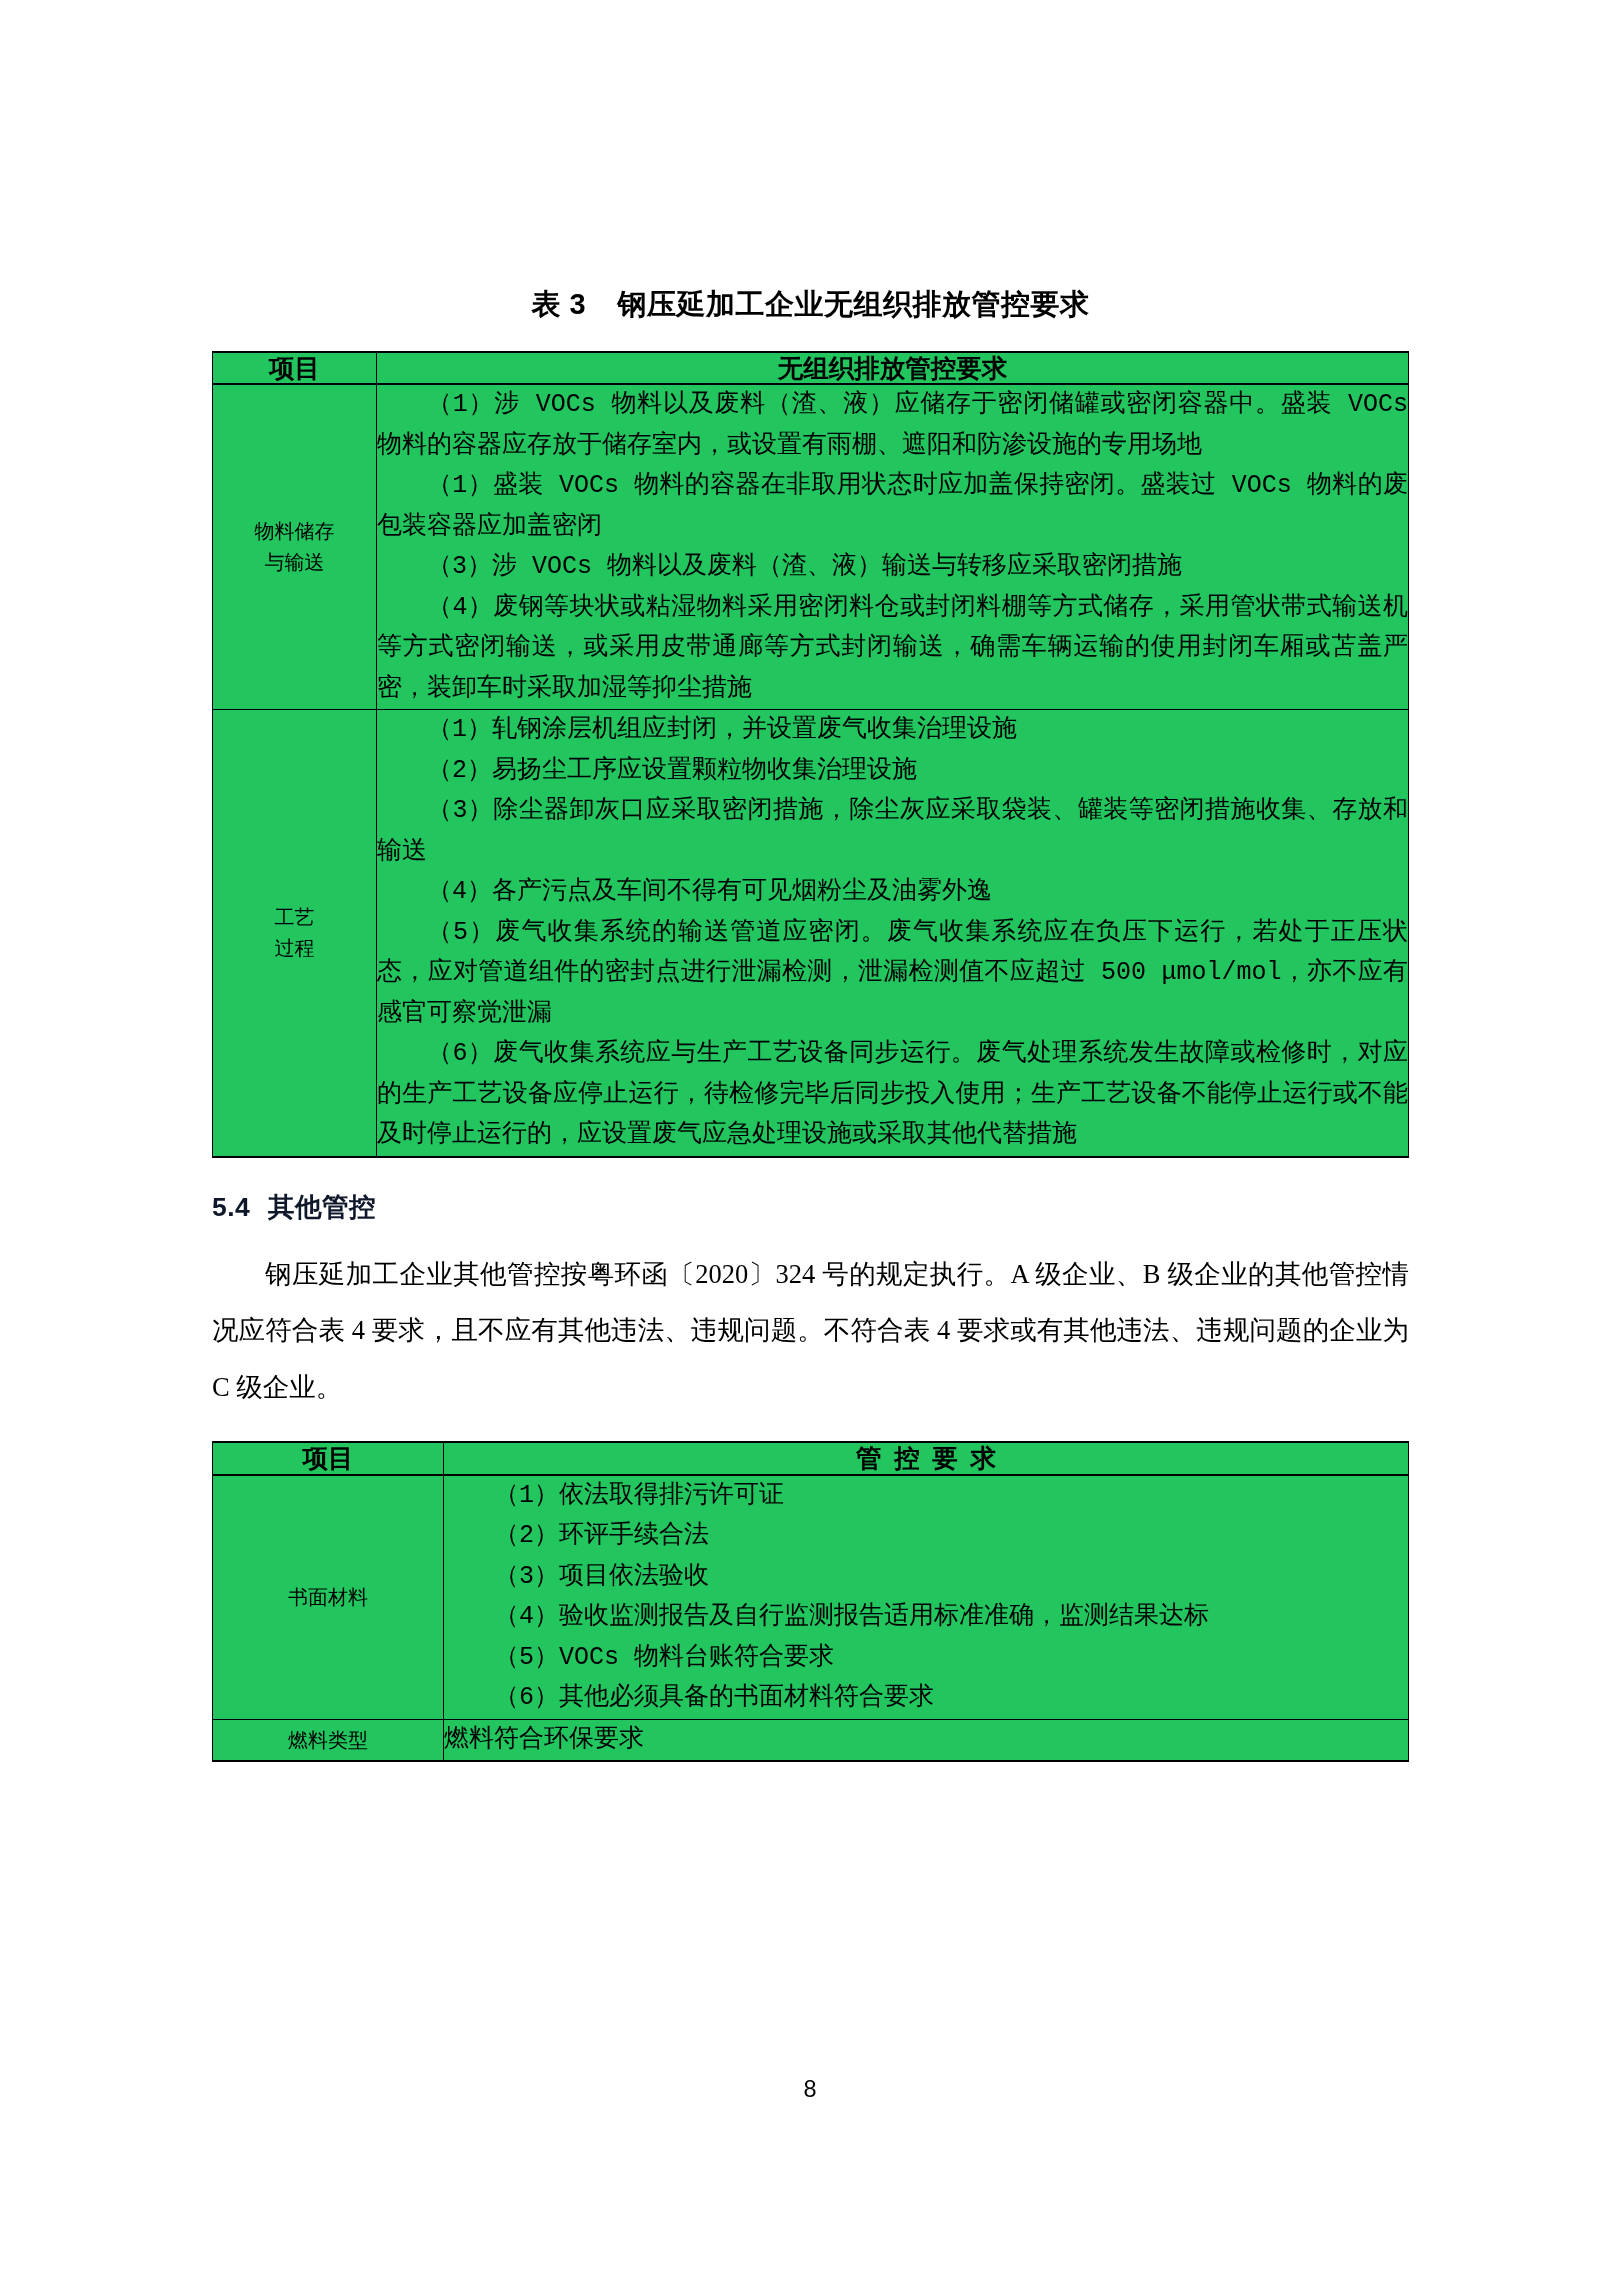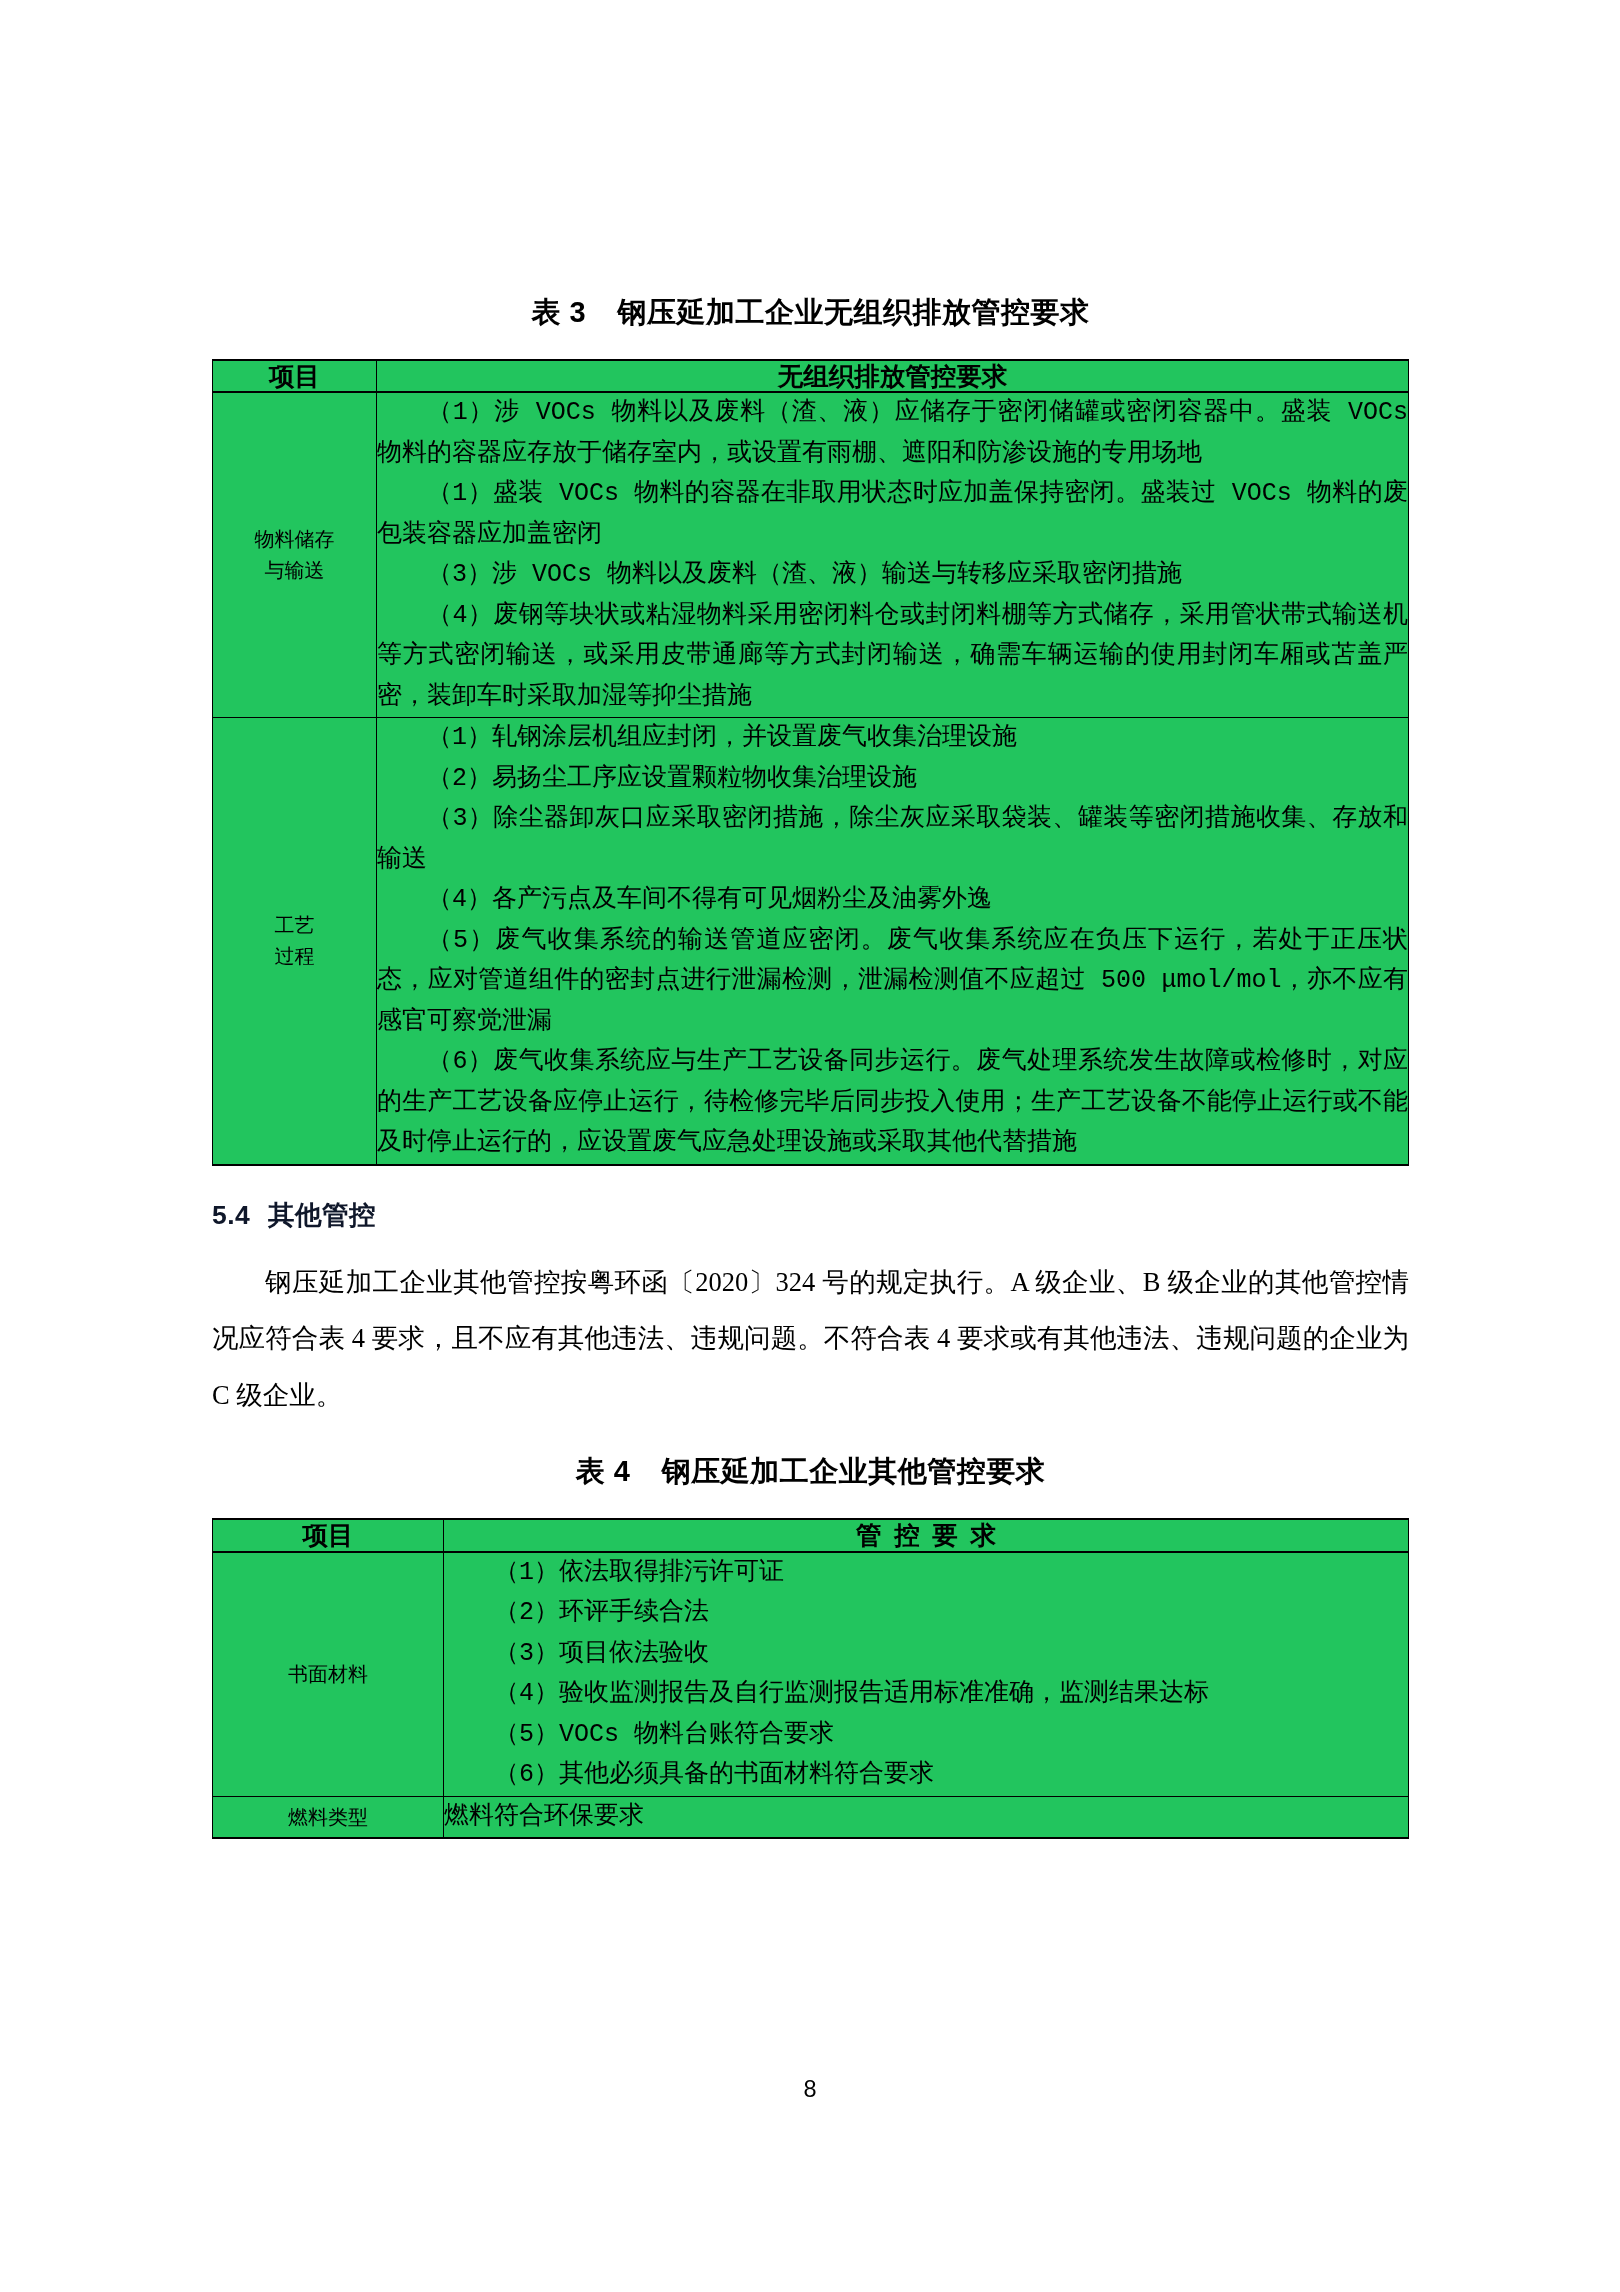--- a/index.html
+++ b/index.html
@@ -23,21 +23,21 @@
     top: 0;
     width: 1620px;
     height: 2293px;
     box-sizing: border-box;
     padding: 0;
   }
 
   .content {
     position: absolute;
     left: 212px;
-    top: 16px;
+    top: 8px;
     width: 1197px;
   }
 
   
   .table-caption {
     text-align: center;
     font-size: 29px;
     font-weight: 700;
     letter-spacing: 0.5px;
     font-family: "Liberation Sans", "DejaVu Sans", sans-serif;
@@ -202,23 +202,20 @@
         </tr>
       </tbody>
     </table>
 
     <div class="sec-heading sp-54">
       <span class="sec-num">5.4</span><span>其他管控</span>
     </div>
 
     <p class="body-para sp-para">钢压延加工企业其他管控按粤环函〔2020〕324 号的规定执行。A 级企业、B 级企业的其他管控情况应符合表 4 要求，且不应有其他违法、违规问题。不符合表 4 要求或有其他违法、违规问题的企业为 C 级企业。</p>
 
-    <div class="table-caption sp-t4-cap">
-      <span class="cap-num"><span>表</span>&nbsp;<span>4</span></span><span class="cap-gap"></span><span>钢压延加工企业其他管控要求</span>
-    </div>
 
     <table class="doc-table sp-t4-tbl">
       <colgroup>
         <col style="width:231px">
         <col>
       </colgroup>
       <thead>
         <tr>
           <th class="th-cell">项目</th>
           <th class="th-cell spaced">管控要求</th>

